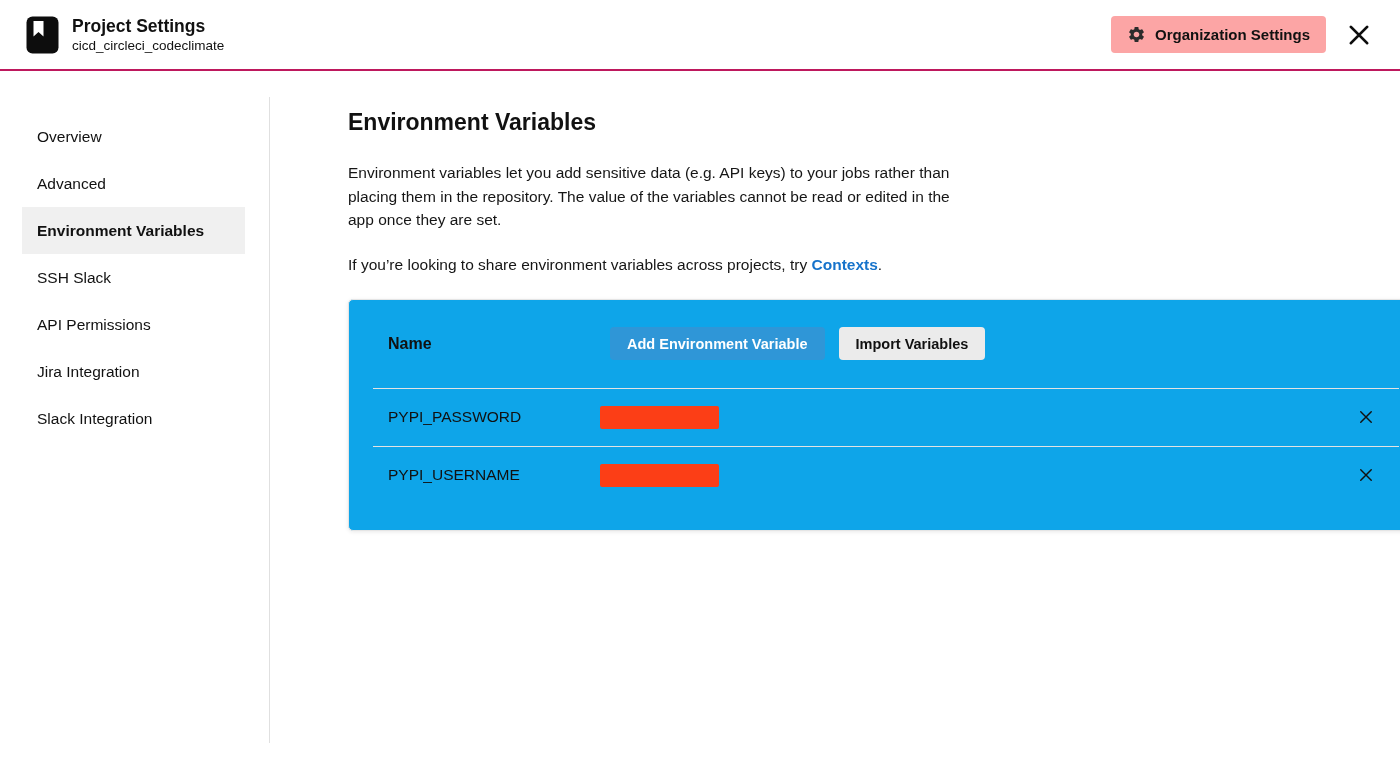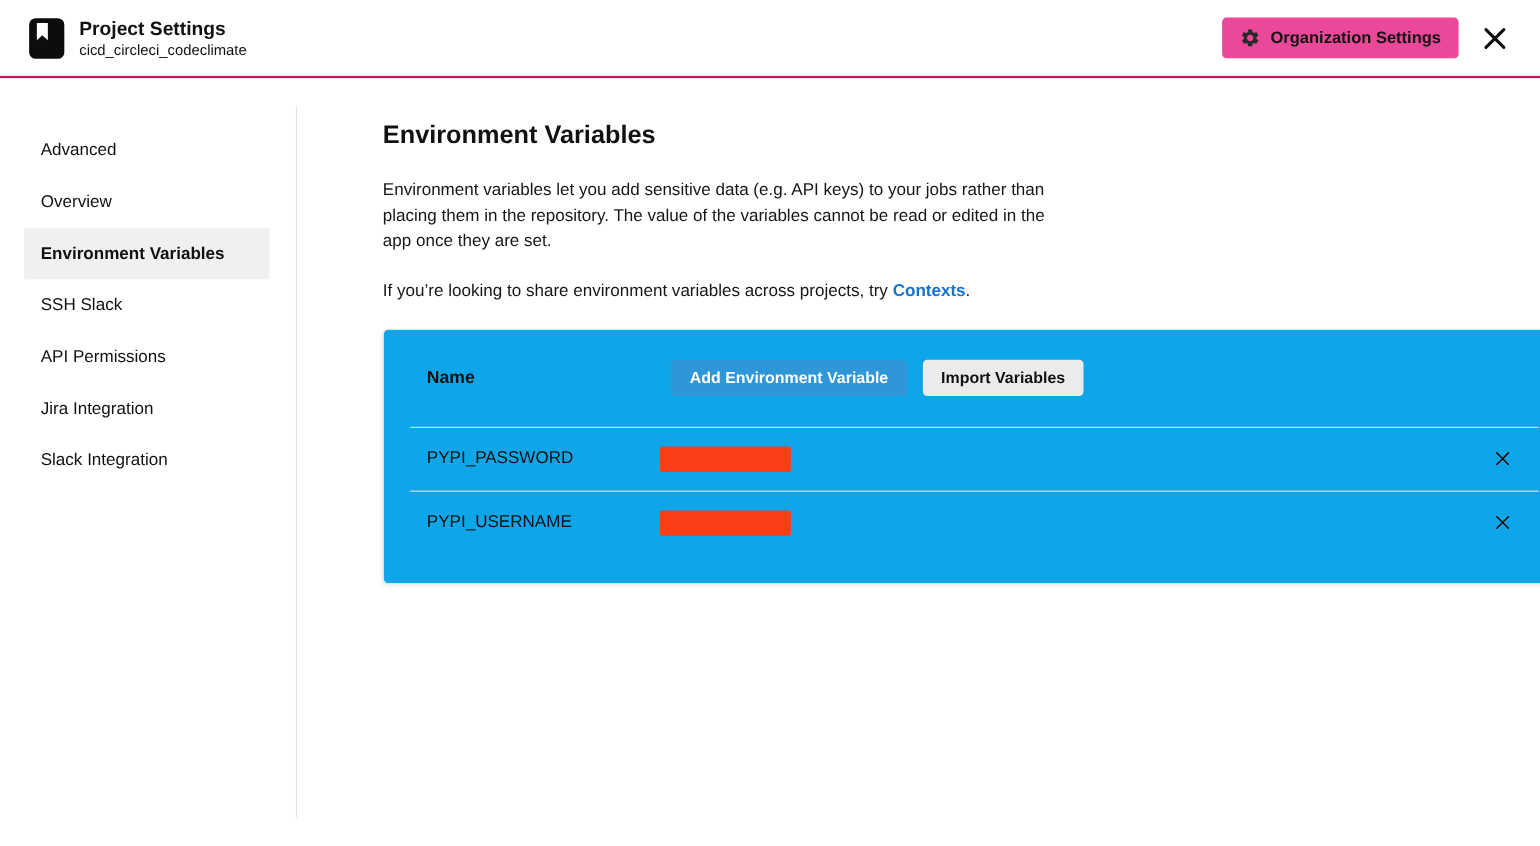--- a/index.html
+++ b/index.html
@@ -15,21 +15,21 @@
     height: 71px; display: flex; align-items: center;
     padding: 0 26px; border-bottom: 2px solid #be185d; background: #fff;
   }
   .logo { display: flex; }
   .title-block { margin-left: 13px; }
   .title { font-size: 17.5px; font-weight: bold; line-height: 1.25; }
   .subtitle { font-size: 13.5px; margin-top: 1px; }
   .header-right { margin-left: auto; display: flex; align-items: center; gap: 18px; }
   .org-btn {
     display: flex; align-items: center; gap: 9px;
-    background: #ec4899; border: none; border-radius: 4px;
+    background: #fca5a5; border: none; border-radius: 4px;
     padding: 9px 16px; font-size: 15px; font-weight: bold; color: #111;
     font-family: inherit; cursor: pointer;
   }
   .icon-btn { background: none; border: none; padding: 2px; cursor: pointer; display: flex; }
 
   
   .content { display: flex; }
   .sidebar {
     width: 270px; flex: 0 0 270px;
     border-right: 1px solid #e0e0e0;
@@ -105,22 +105,22 @@
           <path d="M4.5 4.5 L19.5 19.5 M19.5 4.5 L4.5 19.5" stroke="#0d0d0d" stroke-width="2.6" stroke-linecap="round" fill="none"></path>
         </svg>
       </span>
     </button>
   </div>
 </header>
 
 <div class="content">
 
   <nav class="sidebar">
+    <div class="nav-item">Overview</div>
     <div class="nav-item">Advanced</div>
-    <div class="nav-item">Overview</div>
     <div class="nav-item active">Environment Variables</div>
     <div class="nav-item">SSH Slack</div>
     <div class="nav-item">API Permissions</div>
     <div class="nav-item">Jira Integration</div>
     <div class="nav-item">Slack Integration</div>
   </nav>
 
   <main class="main">
     <h1 class="page-heading">Environment Variables</h1>
 

